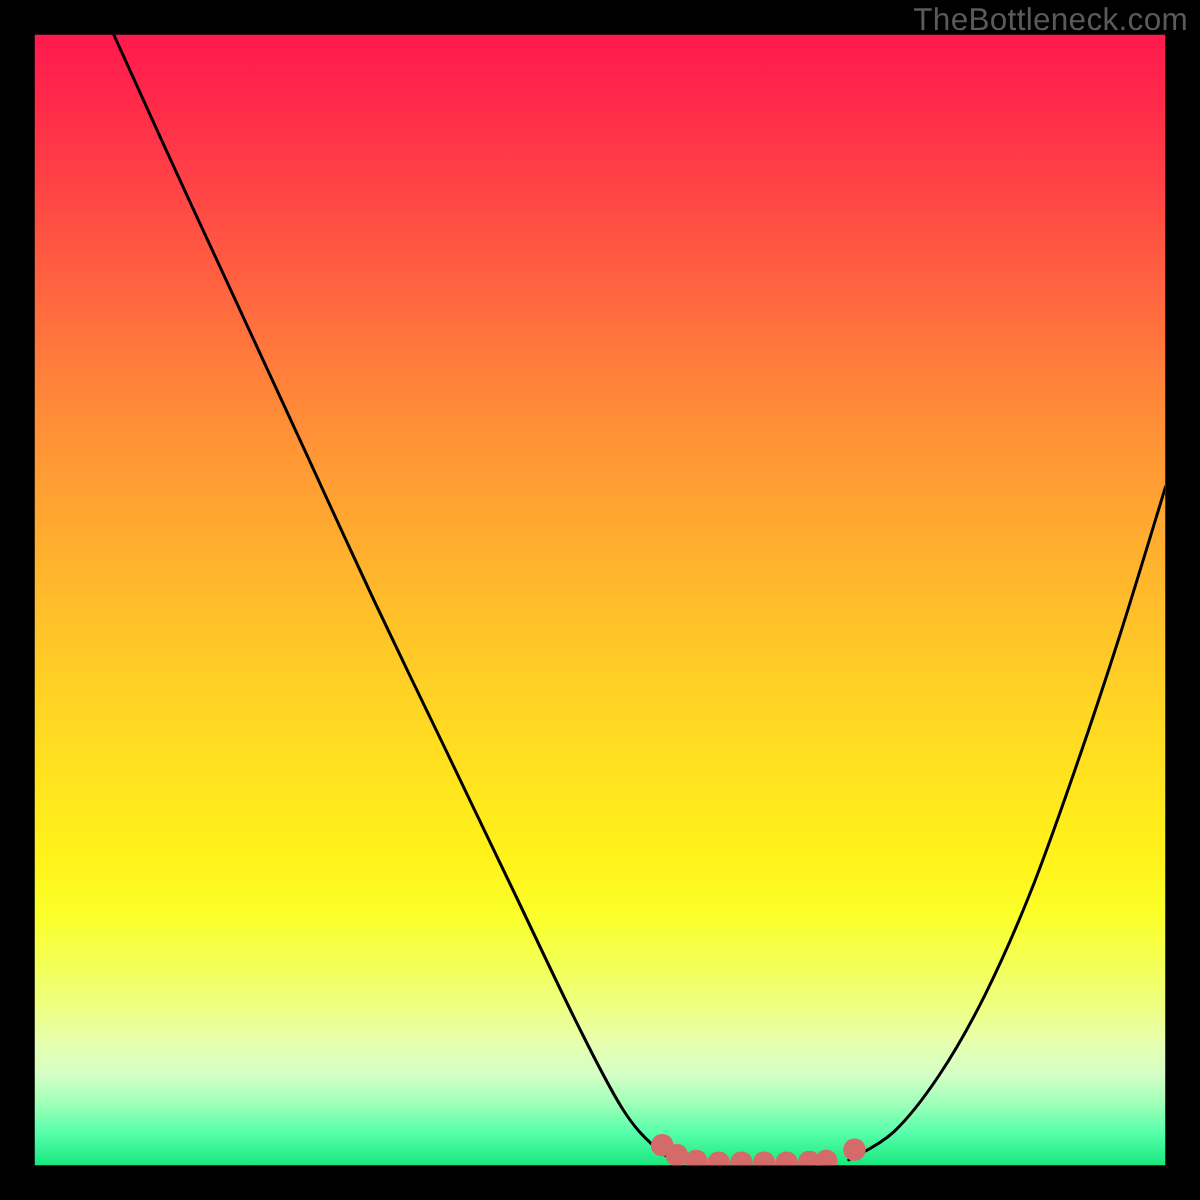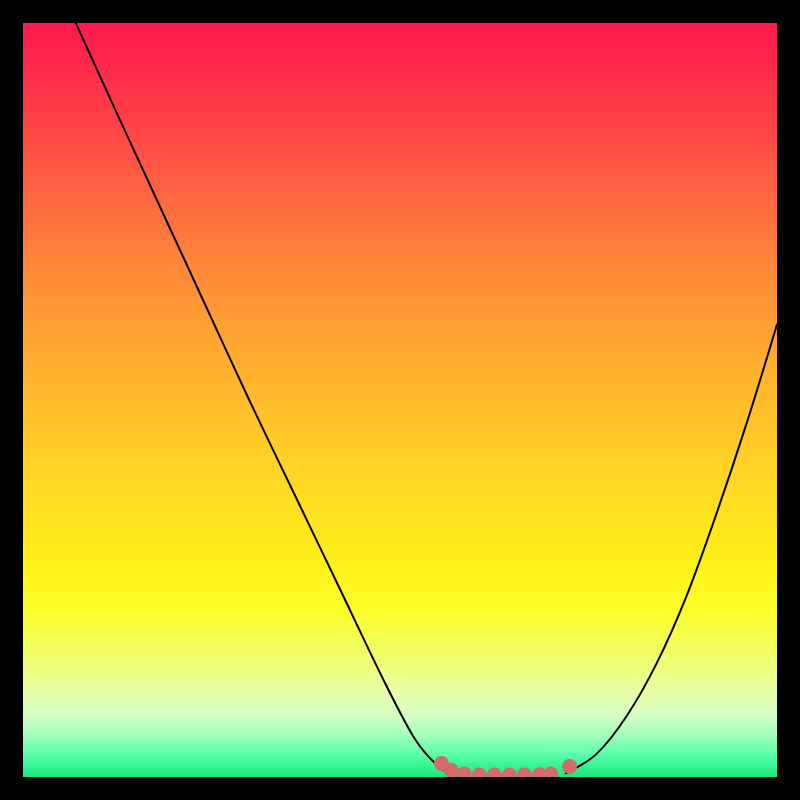--- a/index.html
+++ b/index.html
@@ -85,13 +85,14 @@
           <circle cx="456.16999999999996" cy="752.115" r="7.5" fill="#d46a6a" stroke="#c85a5a" stroke-width="0"></circle>
           <circle cx="471.25" cy="752.115" r="7.5" fill="#d46a6a" stroke="#c85a5a" stroke-width="0"></circle>
           <circle cx="486.33000000000004" cy="752.115" r="7.5" fill="#d46a6a" stroke="#c85a5a" stroke-width="0"></circle>
           <circle cx="501.41" cy="752.115" r="7.5" fill="#d46a6a" stroke="#c85a5a" stroke-width="0"></circle>
           <circle cx="516.49" cy="751.738" r="7.5" fill="#d46a6a" stroke="#c85a5a" stroke-width="0"></circle>
           <circle cx="527.8" cy="750.984" r="7.5" fill="#d46a6a" stroke="#c85a5a" stroke-width="0"></circle>
           <circle cx="546.65" cy="743.444" r="7.5" fill="#d46a6a" stroke="#c85a5a" stroke-width="0"></circle>
         </g>
     </svg>
   </div>
+  <div class="watermark">TheBottleneck.com</div>
 </div>
 
 </body></html>

